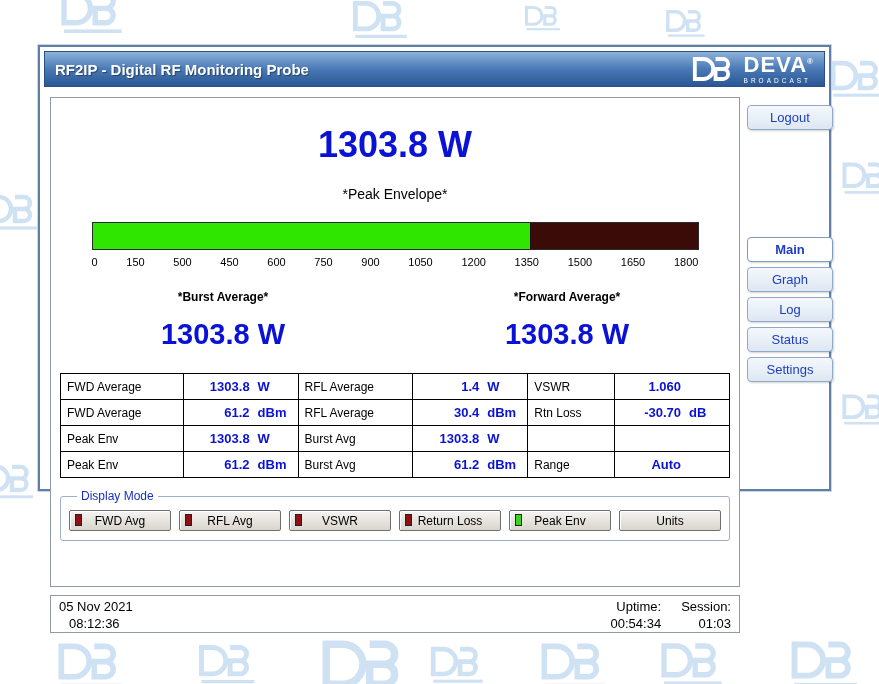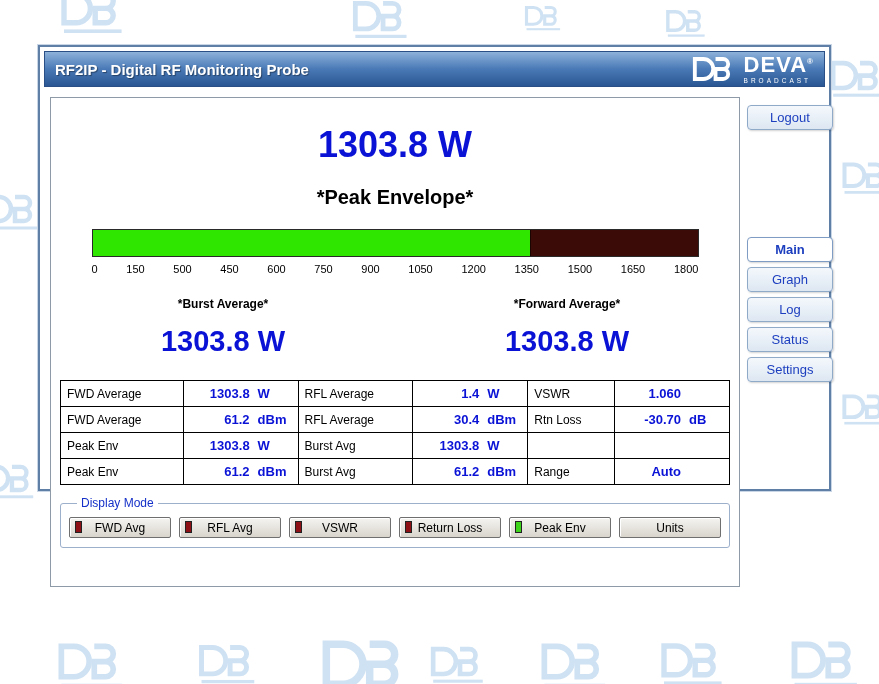--- a/index.html
+++ b/index.html
@@ -50,21 +50,21 @@
     width: 690px; height: 490px;
     background: #fff; border: 1px solid #8e9aa8;
     overflow: hidden;
   }
   .peak-value {
     margin-top: 26px; text-align: center;
     font-size: 36px; font-weight: bold; color: #0a12d6;
   }
   .peak-label {
     margin-top: 20px; text-align: center;
-    font-size: 20px; font-weight: bold;
+    font-size: 14px; font-weight: normal;
   }
   .gauge-wrap { width: 607px; margin: 20px auto 0; }
   .gauge-bar {
     height: 28px; border: 1px solid #2a2a2a;
     background: #3a0b07; position: relative;
   }
   .gauge-fill {
     position: absolute; left: 0; top: 0; bottom: 0;
     background: #2ee600; border-right: 1px solid #1a0503;
   }
@@ -421,14 +421,30 @@
     </fieldset>
   </div>
 
   <button class="nav-btn" style="top:58px">Logout</button>
   <button class="nav-btn active" style="top:190px">Main</button>
   <button class="nav-btn" style="top:220px">Graph</button>
   <button class="nav-btn" style="top:250px">Log</button>
   <button class="nav-btn" style="top:280px">Status</button>
   <button class="nav-btn" style="top:310px">Settings</button>
 
+  <div class="statusbar">
+    <div class="sb-left">
+      <div>05 Nov 2021</div>
+      <div class="sb-time">08:12:36</div>
+    </div>
+    <div class="sb-right">
+      <div class="sb-col">
+        <div>Uptime:</div>
+        <div>00:54:34</div>
+      </div>
+      <div class="sb-col">
+        <div>Session:</div>
+        <div>01:03</div>
+      </div>
+    </div>
+  </div>
 
 </div>
 
 </body></html>

